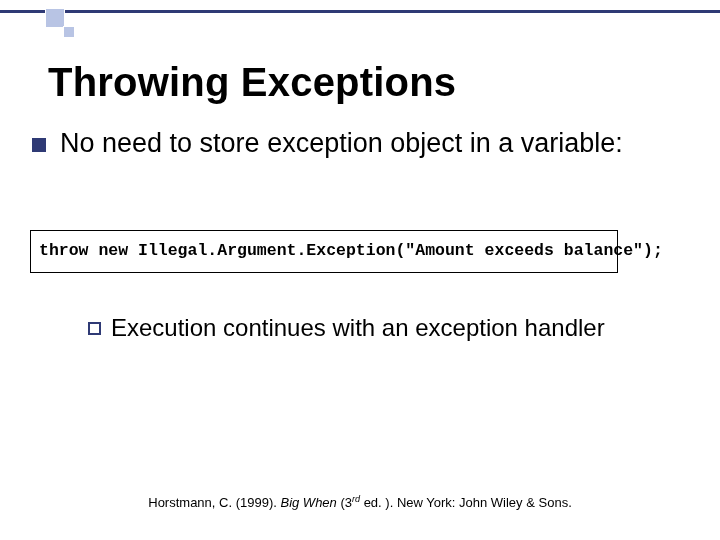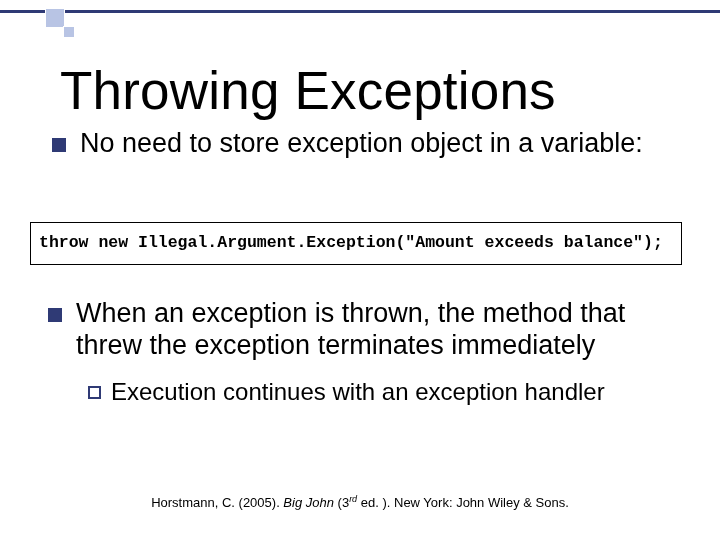--- a/index.html
+++ b/index.html
@@ -47,29 +47,29 @@
     left: 63px;
     top: 16px;
     width: 10px;
     height: 10px;
     background: #b8c4e4;
     border: 1px solid #fff;
   }
   .title {
     position: absolute;
     top: 60px;
-    left: 60px;
-    font-size: 53px;
-    font-weight: 400;
+    left: 48px;
+    font-size: 40px;
+    font-weight: 700;
     letter-spacing: 0.2px;
   }
   .body {
     position: absolute;
     top: 128px;
-    left: 52px;
+    left: 32px;
     width: 630px;
   }
   .l1 {
     display: flex;
     align-items: flex-start;
     font-size: 27px;
     line-height: 1.18;
     margin-bottom: 10px;
   }
   .l1 .bullet {
@@ -92,23 +92,23 @@
     width: 13px;
     height: 13px;
     border: 2px solid #2f3a75;
     box-sizing: border-box;
     margin-top: 8px;
     margin-right: 10px;
     flex: 0 0 13px;
   }
   .codebox {
     position: absolute;
-    top: 222px;
+    top: 230px;
     left: 30px;
-    width: 652px;
+    width: 588px;
     border: 1.5px solid #000;
     padding: 10px 8px 12px 8px;
     box-sizing: border-box;
     font-family: "Courier New", Courier, monospace;
     font-weight: bold;
     font-size: 16.5px;
     white-space: nowrap;
   }
   .body2 {
     position: absolute;
@@ -148,27 +148,23 @@
       <div class="bullet"></div>
       <div>No need to store exception object in a variable:</div>
     </div>
   </div>
 
   <div class="codebox">
     <span>throw new Illegal.Argument.Exception("Amount exceeds balance");</span>
   </div>
 
   <div class="body2">
-    <div class="l1">
-      <div class="bullet"></div>
-      <div>When an exception is thrown, the method that threw the exception terminates immediately</div>
-    </div>
     <div class="l2">
       <div class="bullet"></div>
       <div>Execution continues with an exception handler</div>
     </div>
   </div>
 
   <div class="citation">
-    <span>Horstmann, C. (2005). </span><i>Big John </i><span>(3</span><span class="ord">rd</span><span> ed. ). New York: John Wiley &amp; Sons.</span>
+    <span>Horstmann, C. (1999). </span><i>Big When </i><span>(3</span><span class="ord">rd</span><span> ed. ). New York: John Wiley &amp; Sons.</span>
   </div>
 
 </div>
 
 </body></html>

